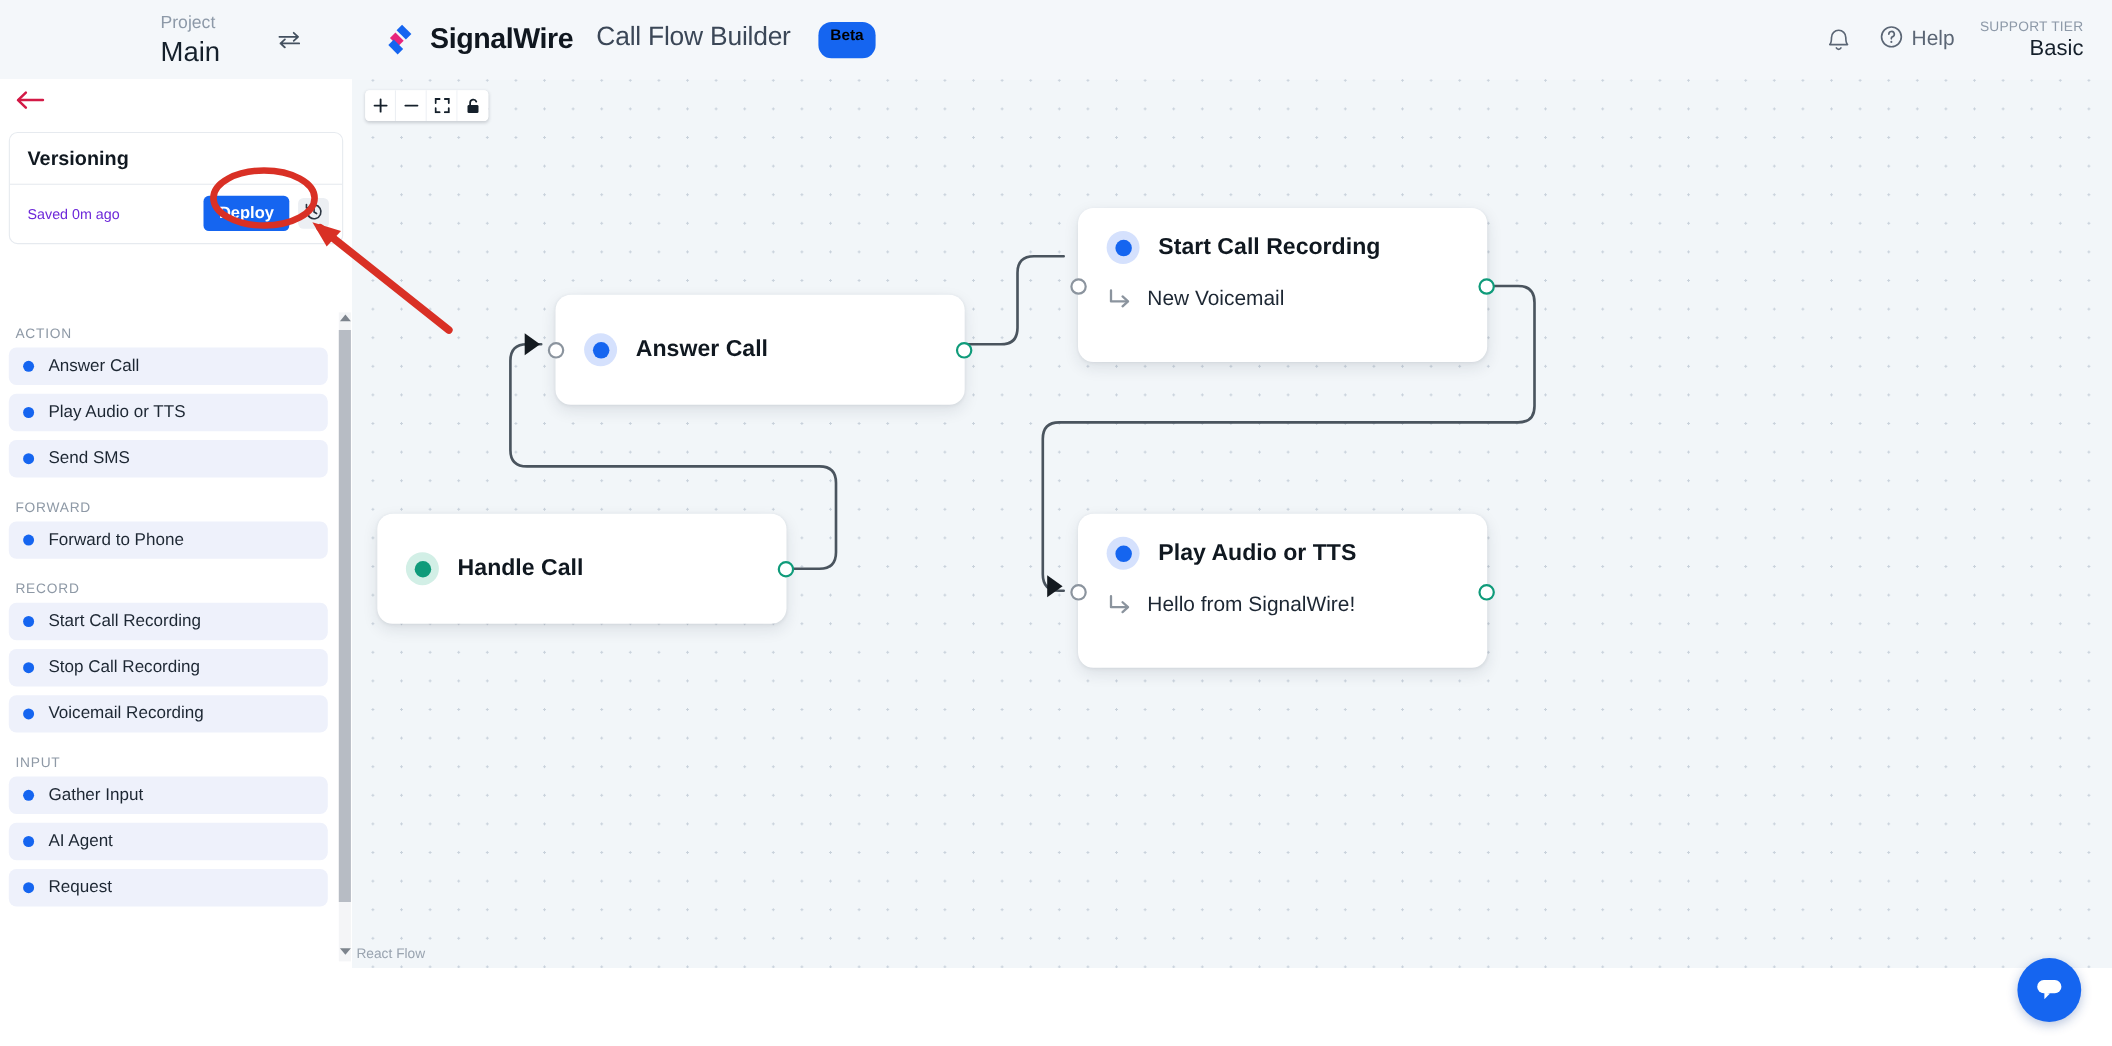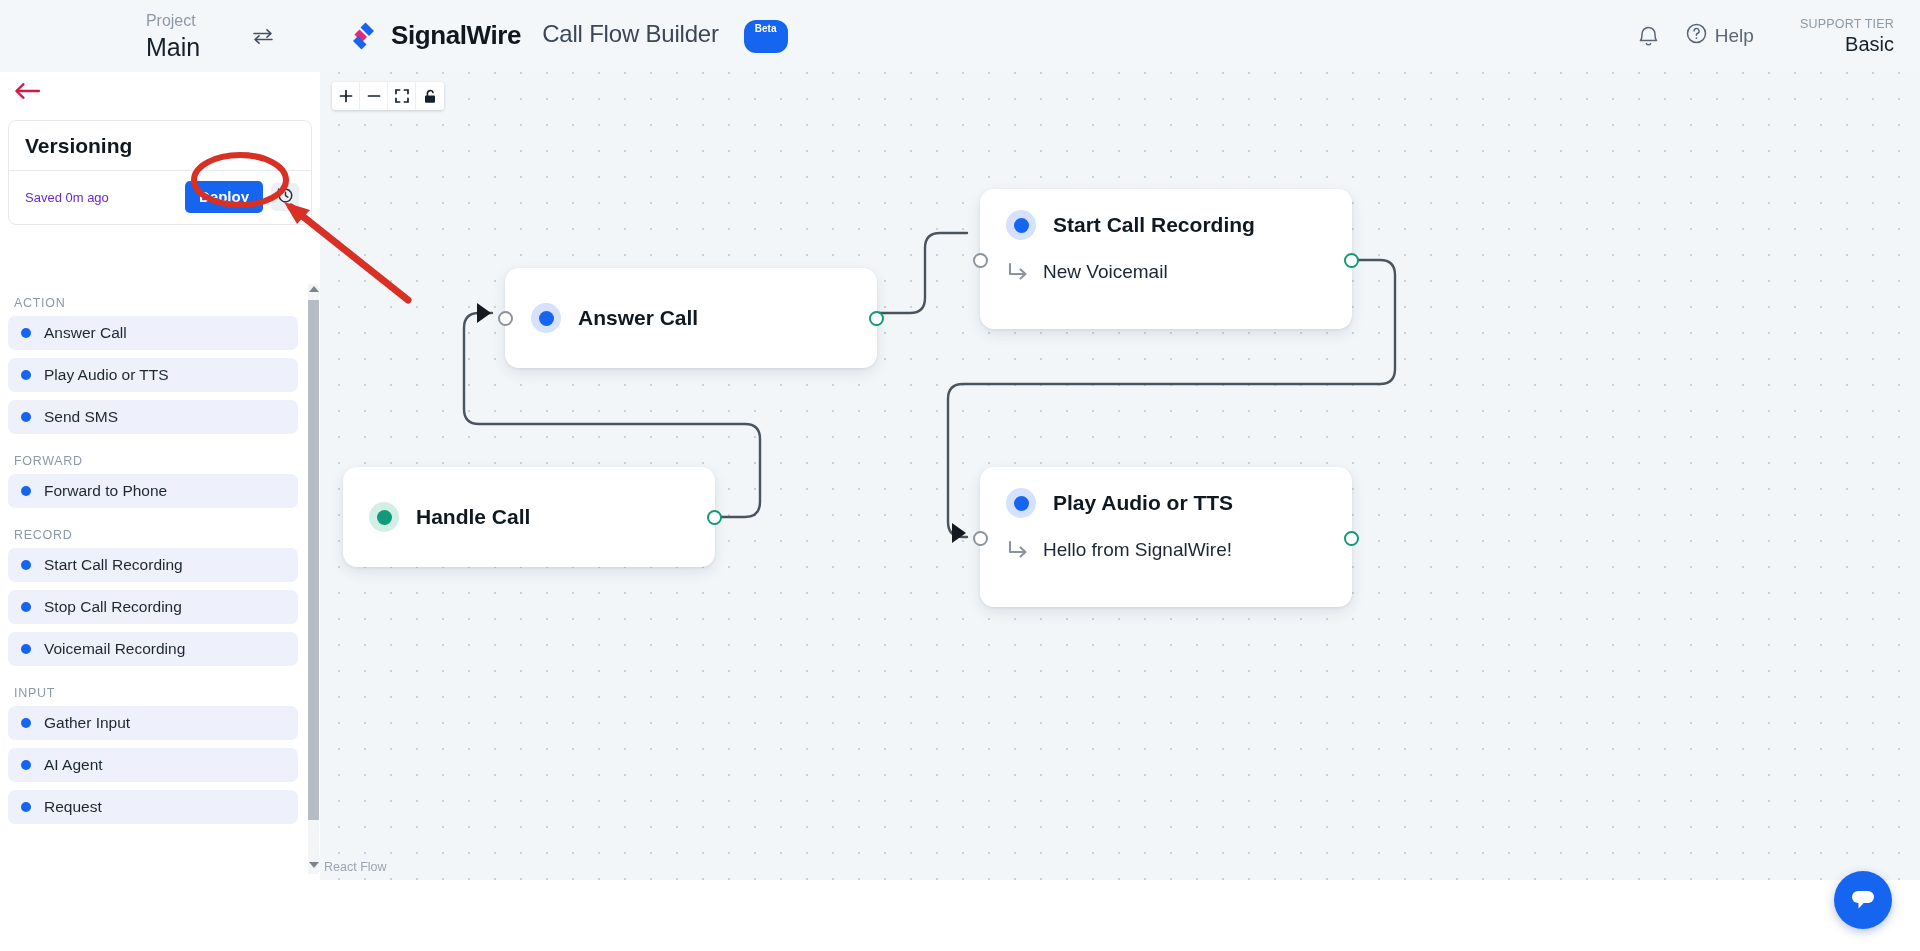--- a/index.html
+++ b/index.html
@@ -24,47 +24,47 @@
   .project-text { display: flex; flex-direction: column; justify-content: center; }
   .project-label { font-size: 16px; color: #8d99a8; line-height: 22px; }
   .project-name { font-size: 25px; color: #15202b; line-height: 30px; font-weight: 400; }
   .swap-icon { position: absolute; left: 252px; top: 28px; color: #43505f; }
 
   .brand { display: flex; margin-left: 25px; gap: 13px; }
   .sw-logo { width: 33px; height: 33px; }
   .sw-name { font-size: 26px; font-weight: 700; color: #10171f; letter-spacing: -0.4px; }
   .sw-sub { font-size: 24px; font-weight: 400; color: #3b4757; margin-left: 8px; letter-spacing: -0.2px;}
   .beta-badge {
-    margin-left: 12px; background: #1565f0; color: #ffffff; font-size: 10px; font-weight: 700;
+    margin-left: 12px; background: #1565f0; color: #000000; font-size: 14px; font-weight: 700;
     border-radius: 12px; padding: 3px 11px 4px 11px;
   }
 
   .topbar-right {
     margin-left: auto; display: flex; align-items: center; gap: 22px; padding-right: 26px;
   }
   .bell-btn { width: 30px; height: 30px; display: flex; align-items: center; justify-content: center; color: #5b6675;}
   .help-btn { display: flex; align-items: center; gap: 8px; color: #5b6675; font-size: 19px; }
-  .tier-block { display: flex; flex-direction: column; align-items: flex-end; margin-left: 24px; }
+  .tier-block { display: flex; flex-direction: column; align-items: flex-end; margin-left: 1px; }
   .tier-label { font-size: 12.5px; color: #8d99a8; letter-spacing: .2px; line-height: 16px; }
   .tier-value { font-size: 20px; color: #15202b; line-height: 24px; }
 
   
   .leftpanel {
     position: absolute; top: 72px; left: 0; width: 320px; height: 808px;
     background: #ffffff; overflow: hidden;
   }
   .back-row { height: 42px; display: flex; align-items: center; padding-left: 14px; }
   .back-arrow { color: #d31a46; }
 
   .versioning-card {
     margin: 6px 8px 0 8px; border: 1px solid #e6eaef; border-radius: 8px; overflow: hidden;
     background: #fff;
   }
   .versioning-title {
-    font-size: 21px; font-weight: 700; color: #101820; padding: 13px 16px 12px 16px;
+    font-size: 18px; font-weight: 700; color: #101820; padding: 13px 16px 12px 16px;
     border-bottom: 1px solid #e6eaef;
   }
   .versioning-body { display: flex; align-items: center; padding: 10px 12px 11px 16px; gap: 8px; }
   .saved-text { font-size: 13px; color: #6d28d9; flex: 1; }
   .deploy-btn {
     background: #1565f0; color: #fff; font-size: 15px; font-weight: 700;
     border: none; border-radius: 5px; padding: 7px 14px 8px 14px; cursor: pointer;
   }
   .history-btn {
     width: 28px; height: 28px; background: #eceff3; border-radius: 5px; border: none;

